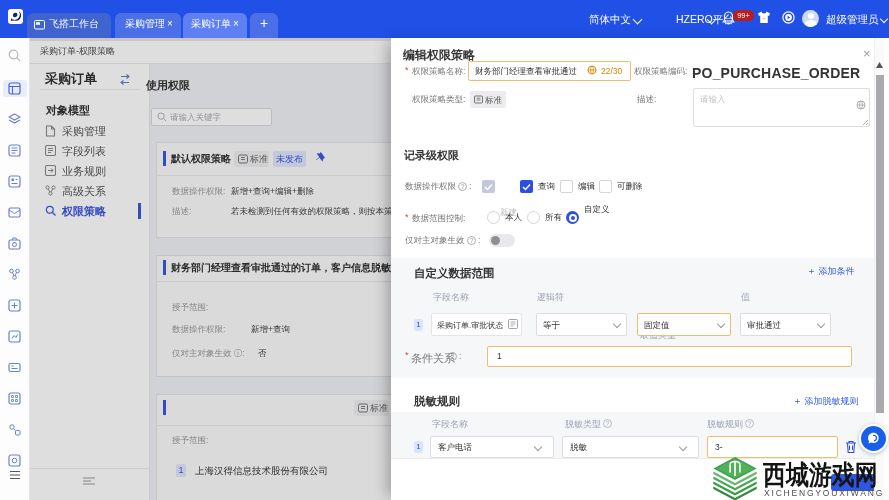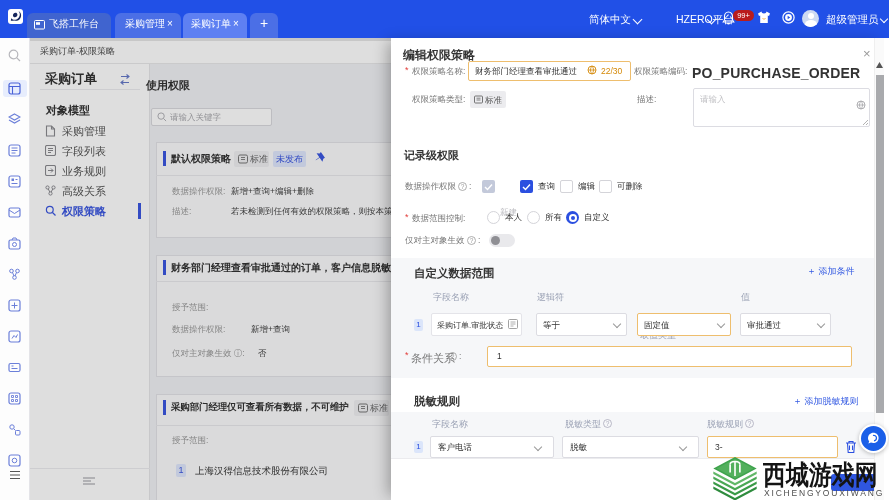--- a/index.html
+++ b/index.html
@@ -213,21 +213,20 @@
   <div class="abs" style="left:141px;top:223px;width:222px;overflow:hidden;white-space:nowrap;font-size:10px;font-weight:bold;color:#333;">财务部门经理查看审批通过的订单，客户信息脱敏</div>
   <div class="abs" style="left:126px;top:243px;width:260px;border-top:1px solid #e8e8ec;"></div>
   <div class="abs" style="left:142px;top:264px;font-size:8.5px;color:#999;">授予范围:</div>
   <div class="abs" style="left:142px;top:286px;font-size:8.5px;color:#999;">数据操作权限:</div>
   <div class="abs" style="left:221px;top:286px;font-size:8.5px;color:#444;">新增+查询</div>
   <div class="abs" style="left:142px;top:310px;font-size:8.5px;color:#999;">仅对主对象生效 ⓘ:</div>
   <div class="abs" style="left:228px;top:310px;font-size:8.5px;color:#444;">否</div>
 
   <div class="abs" style="left:126px;top:356px;width:260px;height:110px;background:#fbfbfc;border:1px solid #e3e3e7;box-sizing:border-box;"></div>
   <div class="abs" style="left:133px;top:362px;width:3px;height:15px;background:#3b57e0;"></div>
-  <div class="abs" style="left:141px;top:363px;font-size:9.5px;letter-spacing:-0.15px;font-weight:bold;color:#333;white-space:nowrap;">采购部门经理仅可查看所有数据，不可维护</div>
   <div class="abs" style="left:324px;top:362px;width:35px;height:16px;background:#efeff2;border-radius:2px;"></div>
   <svg class="abs" style="left:328px;top:365px" width="10" height="10" viewBox="0 0 10 10">
       <rect x="0.5" y="1" width="9" height="8" rx="1.5" fill="none" stroke="#777" stroke-width="1"></rect>
       <path d="M3 3.5 h4 M3 5.5 h4" stroke="#777" stroke-width="0.9"></path>
     </svg>
   <div class="abs" style="left:340px;top:364px;font-size:9px;color:#666;white-space:nowrap;">标准</div>
   <div class="abs" style="left:126px;top:387px;width:260px;border-top:1px solid #e8e8ec;"></div>
   <div class="abs" style="left:142px;top:397px;font-size:8.5px;color:#999;">授予范围:</div>
   <div class="abs" style="left:146px;top:426px;width:10px;height:13px;background:#dfe7fd;border-radius:2px;color:#3b57e0;font-size:9px;text-align:center;line-height:13px;">1</div>
   <div class="abs" style="left:165px;top:427px;font-size:9.5px;color:#333;">上海汉得信息技术股份有限公司</div>
@@ -296,21 +295,21 @@
 
   <div class="abs" style="left:14px;top:174px;font-size:9px;color:#e23c39;">*</div>
   <div class="lbl" style="left:21px;top:175px;font-size:8.5px;">数据范围控制:</div>
   <div class="abs" style="left:96px;top:173px;width:13px;height:13px;background:#fff;border:1px solid #d4d4d9;border-radius:50%;box-sizing:border-box;"></div>
   <div class="abs" style="left:114px;top:174px;font-size:8.5px;color:#333;">本人</div>
   <div class="abs" style="left:136px;top:173px;width:13px;height:13px;background:#fff;border:1px solid #d4d4d9;border-radius:50%;box-sizing:border-box;"></div>
   <div class="abs" style="left:154px;top:174px;font-size:8.5px;color:#333;">所有</div>
   <div class="abs" style="left:175px;top:173px;width:13px;height:13px;background:#2b4fe0;border-radius:50%;"></div>
     <div class="abs" style="left:177.5px;top:175.5px;width:8px;height:8px;background:#fff;border-radius:50%;"></div>
     <div class="abs" style="left:179.5px;top:177.5px;width:4px;height:4px;background:#2b4fe0;border-radius:50%;"></div>
-  <div class="abs" style="left:193px;top:174px;font-size:8.5px;color:#333;text-align:right;">自定义</div>
+  <div class="abs" style="left:193px;top:166px;font-size:8.5px;color:#333;text-align:right;">自定义</div>
 
   <div class="lbl" style="left:14px;top:197px;font-size:8.5px;">仅对主对象生效</div>
   <svg class="abs" style="left:76px;top:198px" width="9" height="9" viewBox="0 0 9 9">
       <circle cx="4.5" cy="4.5" r="4" fill="none" stroke="#999" stroke-width="0.8"></circle>
       <text x="4.5" y="6.8" font-size="6.5" text-anchor="middle" fill="#999">?</text>
     </svg>
   <div class="lbl" style="left:87px;top:197px;font-size:8.5px;">:</div>
   <div class="abs" style="left:98px;top:196px;width:26px;height:13px;background:#e9e9ec;border-radius:7px;"></div>
   <div class="abs" style="left:100px;top:198px;width:9px;height:9px;background:#8f8f94;border-radius:50%;"></div>
 

